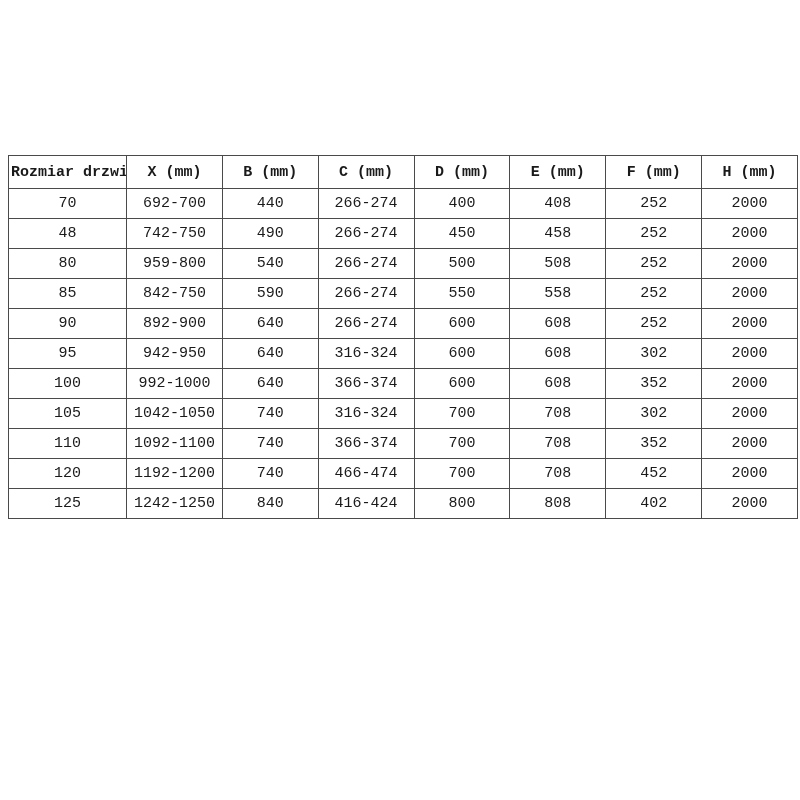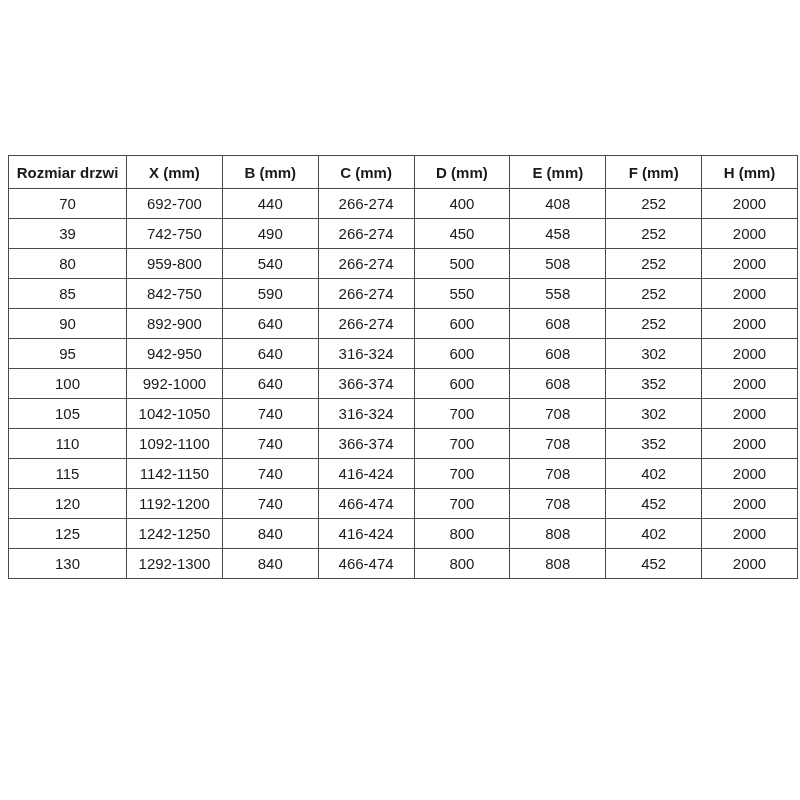--- a/index.html
+++ b/index.html
@@ -5,21 +5,21 @@
   html, body {
     margin: 0;
     padding: 0;
     background: #ffffff;
   }
   .page {
     position: relative;
     width: 800px;
     height: 744px;
     background: #ffffff;
-    font-family: Liberation Sans, sans-serif;
+    font-family: Liberation Mono, monospace;
   }
   table.size-table {
     position: absolute;
     left: 8px;
     top: 155px;
     width: 790px;
     border-collapse: collapse;
     table-layout: fixed;
   }
   table.size-table col.first-col { width: 118px; }
@@ -76,21 +76,21 @@
           <td>70</td>
           <td>692-700</td>
           <td>440</td>
           <td>266-274</td>
           <td>400</td>
           <td>408</td>
           <td>252</td>
           <td>2000</td>
         </tr>
         <tr>
-          <td>39</td>
+          <td>48</td>
           <td>742-750</td>
           <td>490</td>
           <td>266-274</td>
           <td>450</td>
           <td>458</td>
           <td>252</td>
           <td>2000</td>
         </tr>
         <tr>
           <td>80</td>
@@ -156,54 +156,34 @@
           <td>110</td>
           <td>1092-1100</td>
           <td>740</td>
           <td>366-374</td>
           <td>700</td>
           <td>708</td>
           <td>352</td>
           <td>2000</td>
         </tr>
         <tr>
-          <td>115</td>
-          <td>1142-1150</td>
-          <td>740</td>
-          <td>416-424</td>
-          <td>700</td>
-          <td>708</td>
-          <td>402</td>
-          <td>2000</td>
-        </tr>
-        <tr>
           <td>120</td>
           <td>1192-1200</td>
           <td>740</td>
           <td>466-474</td>
           <td>700</td>
           <td>708</td>
           <td>452</td>
           <td>2000</td>
         </tr>
         <tr>
           <td>125</td>
           <td>1242-1250</td>
           <td>840</td>
           <td>416-424</td>
           <td>800</td>
           <td>808</td>
           <td>402</td>
           <td>2000</td>
         </tr>
-        <tr>
-          <td>130</td>
-          <td>1292-1300</td>
-          <td>840</td>
-          <td>466-474</td>
-          <td>800</td>
-          <td>808</td>
-          <td>452</td>
-          <td>2000</td>
-        </tr>
       </tbody>
   </table>
 </div>
 
 </body></html>

